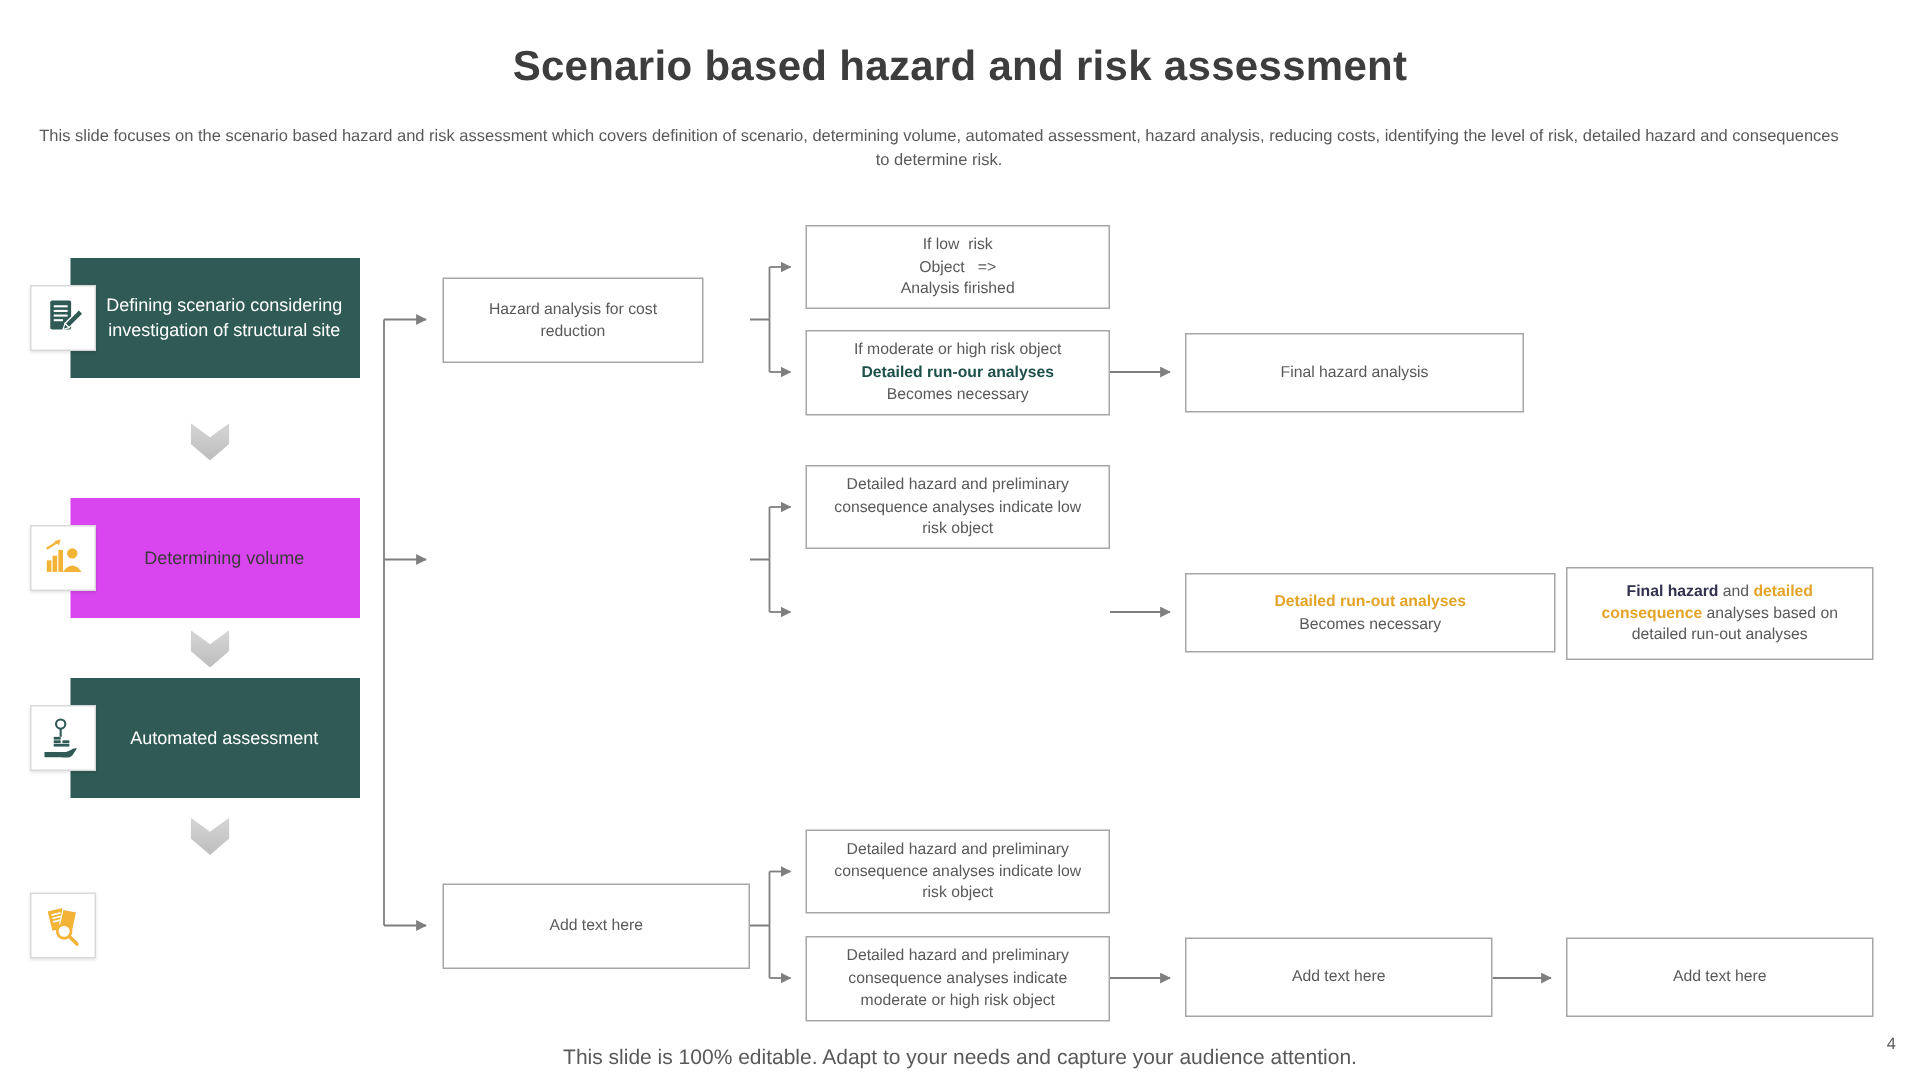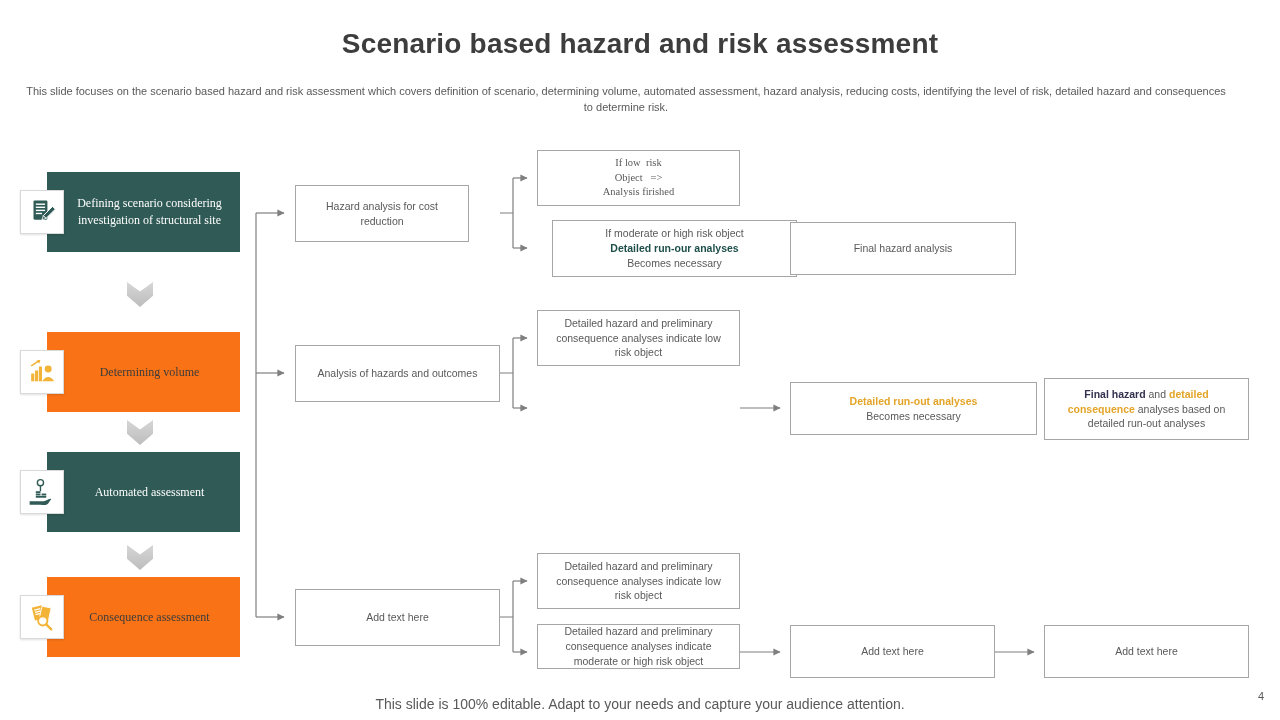--- a/index.html
+++ b/index.html
@@ -13,24 +13,24 @@
     text-align:center; font-size:28px; font-weight:800; color:#3d3d3d; letter-spacing:.2px;
   }
   .subtitle{
     position:absolute; top:84px; left:21px; width:1210px; margin:0;
     text-align:center; font-size:11px; color:#595959; line-height:1.45;
   }
   
   .stage{
     position:absolute; left:47px; width:193px; height:80px;
     display:flex; align-items:center; justify-content:center; text-align:center;
-    font-size:12px; line-height:1.4; padding:0 10px 0 22px; box-sizing:border-box;font-family:Liberation Serif, serif;
+    font-size:12px; line-height:1.4; padding:0 10px 0 22px; box-sizing:border-box;
   }
   .stage.teal{ background:#2F5A55; color:#ffffff; }
-  .stage.yellow{ background:#f97316; color:#3b3b3b; }
+  .stage.yellow{ background:#d946ef; color:#3b3b3b; }
   .icon-tile{
     position:absolute; left:20px; width:44px; height:44px; background:#ffffff;
     border:1px solid #d9d9d9; box-sizing:border-box; box-shadow:0 1px 2px rgba(0,0,0,.12);
     display:flex; align-items:center; justify-content:center;
   }
   .chev{
     position:absolute; left:127px; width:26px; height:25px;
     background:linear-gradient(#d6d6d6,#bdbdbd);
     clip-path:polygon(0 0,50% 38%,100% 0,100% 55%,50% 100%,0 55%);
   }
@@ -38,21 +38,21 @@
   .fbox{
     position:absolute; border:1px solid #a6a6a6; background:#ffffff;
     display:flex; flex-direction:column; align-items:center; justify-content:center;
     text-align:center; font-size:10.5px; color:#595959; line-height:1.4;
     padding:4px 10px; box-sizing:border-box;
   }
   .fbox .inline{ display:inline; }
   .t-teal{ color:#1E4F4A; font-weight:bold; }
   .t-yellow{ color:#E3A428; font-weight:bold; }
   .t-dark{ color:#32324E; font-weight:bold; }
-  .pre{ white-space:pre-wrap;font-family:Liberation Serif, serif; }
+  .pre{ white-space:pre-wrap; }
   
   .connectors{ position:absolute; top:0; left:0; width:1280px; height:720px; pointer-events:none; }
   
   .footer{
     position:absolute; bottom:8px; left:0; width:1280px; margin:0;
     text-align:center; font-size:14px; color:#595959;
   }
   .page-num{
     position:absolute; top:690px; right:16px; font-size:11px; color:#595959;
   }
@@ -98,23 +98,20 @@
 
   <div class="stage teal" style="top:172px">
     <span>Defining scenario considering investigation of structural site</span>
   </div>
   <div class="stage yellow" style="top:332px">
     <span>Determining volume</span>
   </div>
   <div class="stage teal" style="top:452px">
     <span>Automated assessment</span>
   </div>
-  <div class="stage yellow" style="top:577px">
-    <span>Consequence assessment</span>
-  </div>
 
   <div class="icon-tile" style="top:190px">
     <svg width="34" height="34" viewBox="0 0 44 44">
       <rect x="11" y="7" width="18" height="25" rx="1.5" fill="#2F5A55"></rect>
       <rect x="14" y="11" width="12" height="1.8" fill="#ffffff"></rect>
       <rect x="14" y="15" width="12" height="1.8" fill="#ffffff"></rect>
       <rect x="14" y="19" width="12" height="1.8" fill="#ffffff"></rect>
       <rect x="14" y="23" width="8" height="1.8" fill="#ffffff"></rect>
       <g transform="rotate(45 29 25)">
         <rect x="26.5" y="13" width="5" height="17" fill="#2F5A55" stroke="#ffffff" stroke-width="1.2"></rect>
@@ -165,52 +162,49 @@
   <div class="chev" style="top:545px"></div>
 
   <div class="fbox" style="left:295px; top:185px; width:174px; height:57px">
     <span>Hazard analysis for cost reduction</span>
   </div>
   <div class="fbox" style="left:537px; top:150px; width:203px; height:56px">
     <div class="pre">If low  risk</div>
     <div class="pre">Object   =&gt;</div>
     <div class="pre">Analysis firished</div>
   </div>
-  <div class="fbox" style="left:552px; top:220px; width:245px; height:57px">
+  <div class="fbox" style="left:537px; top:220px; width:203px; height:57px">
     <div>If moderate or high risk object</div>
     <div class="t-teal">Detailed run-our analyses</div>
     <div>Becomes necessary</div>
   </div>
   <div class="fbox" style="left:790px; top:222px; width:226px; height:53px">
     <span>Final hazard analysis</span>
   </div>
 
-  <div class="fbox" style="left:295px; top:345px; width:205px; height:57px">
-    <span>Analysis of hazards and outcomes</span>
-  </div>
   <div class="fbox" style="left:537px; top:310px; width:203px; height:56px">
     <span>Detailed hazard and preliminary consequence analyses indicate low risk object</span>
   </div>
   <div class="fbox" style="left:790px; top:382px; width:247px; height:53px">
     <div class="t-yellow">Detailed run-out analyses</div>
     <div>Becomes necessary</div>
   </div>
   <div class="fbox" style="left:1044px; top:378px; width:205px; height:62px">
     <div>
       <span class="inline t-dark">Final hazard</span><span class="inline"> and </span><span class="inline t-yellow">detailed consequence</span><span class="inline"> analyses based on detailed run-out analyses</span>
     </div>
   </div>
 
   <div class="fbox" style="left:295px; top:589px; width:205px; height:57px">
     <span>Add text here</span>
   </div>
   <div class="fbox" style="left:537px; top:553px; width:203px; height:56px">
     <span>Detailed hazard and preliminary consequence analyses indicate low risk object</span>
   </div>
-  <div class="fbox" style="left:537px; top:624px; width:203px; height:45px">
+  <div class="fbox" style="left:537px; top:624px; width:203px; height:57px">
     <span>Detailed hazard and preliminary consequence analyses indicate moderate or high risk object</span>
   </div>
   <div class="fbox" style="left:790px; top:625px; width:205px; height:53px">
     <span>Add text here</span>
   </div>
   <div class="fbox" style="left:1044px; top:625px; width:205px; height:53px">
     <span>Add text here</span>
   </div>
 
   <p class="footer">This slide is 100% editable. Adapt to your needs and capture your audience attention.</p>

